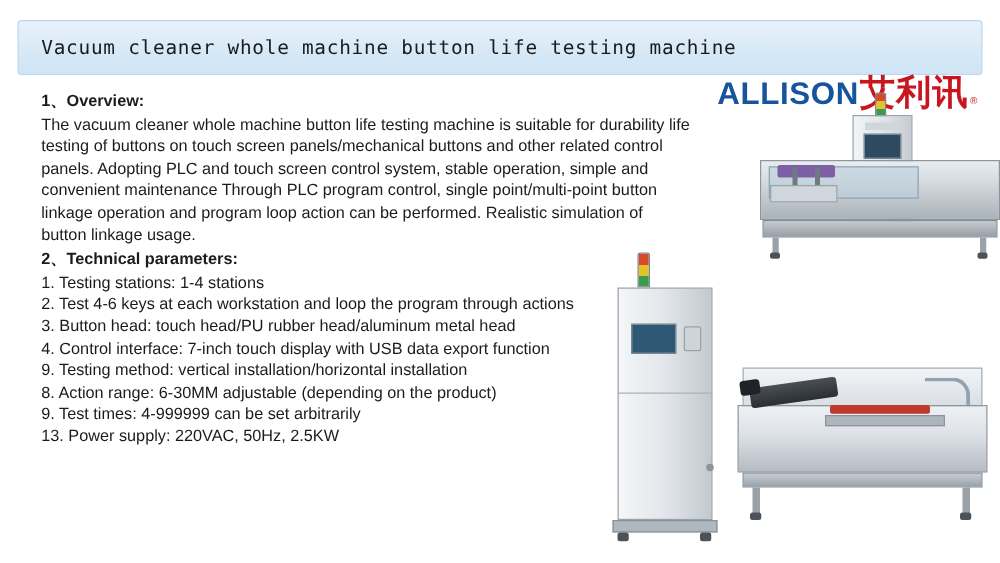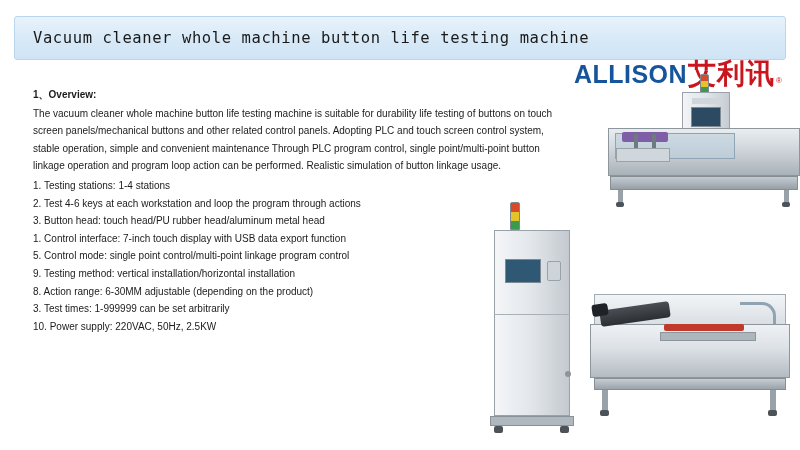--- a/index.html
+++ b/index.html
@@ -63,24 +63,24 @@
   .logo-r {
     font-size: 8px;
     color: #c9161e;
     vertical-align: super;
     margin-left: 1px;
   }
 
   
   .content {
     position: absolute;
-    left: 33px; top: 86px;
+    left: 33px; top: 72px;
     width: 520px;
     color: #1b1b1b;
-    font-size: 10px;
+    font-size: 13px;
     line-height: 17.6px;
   }
   .heading {
     font-weight: bold;
     margin: 0 0 1px 0;
   }
   .para {
     margin: 0 0 2px 0;
   }
   .spec-list {
@@ -247,30 +247,30 @@
     <div class="logo-row">
       <span class="logo-word">ALLISON</span>
       <span class="logo-cn">艾利讯</span>
       <span class="logo-r">®</span>
     </div>
   </div>
 
   <div class="content">
     <div class="heading">1、Overview:</div>
     <div class="para">The vacuum cleaner whole machine button life testing machine is suitable for durability life testing of buttons on touch screen panels/mechanical buttons and other related control panels. Adopting PLC and touch screen control system, stable operation, simple and convenient maintenance Through PLC program control, single point/multi-point button linkage operation and program loop action can be performed. Realistic simulation of button linkage usage.</div>
+    <div class="heading">2、Technical parameters:</div>
     <ul class="spec-list">
       <li>1. Testing stations: 1-4 stations</li>
       <li>2. Test 4-6 keys at each workstation and loop the program through actions</li>
       <li>3. Button head: touch head/PU rubber head/aluminum metal head</li>
-      <li>1. Control interface: 7-inch touch display with USB data export function</li>
-      <li>5. Control mode: single point control/multi-point linkage program control</li>
+      <li>4. Control interface: 7-inch touch display with USB data export function</li>
       <li>9. Testing method: vertical installation/horizontal installation</li>
       <li>8. Action range: 6-30MM adjustable (depending on the product)</li>
-      <li>3. Test times: 1-999999 can be set arbitrarily</li>
-      <li>10. Power supply: 220VAC, 50Hz, 2.5KW</li>
+      <li>9. Test times: 4-999999 can be set arbitrarily</li>
+      <li>13. Power supply: 220VAC, 50Hz, 2.5KW</li>
     </ul>
   </div>
 
   <div class="photos">
 
     <div class="machine m1">
       <div class="tower"></div>
       <div class="cabinet">
         <div class="cab-label"></div>
         <div class="cab-screen"></div>

